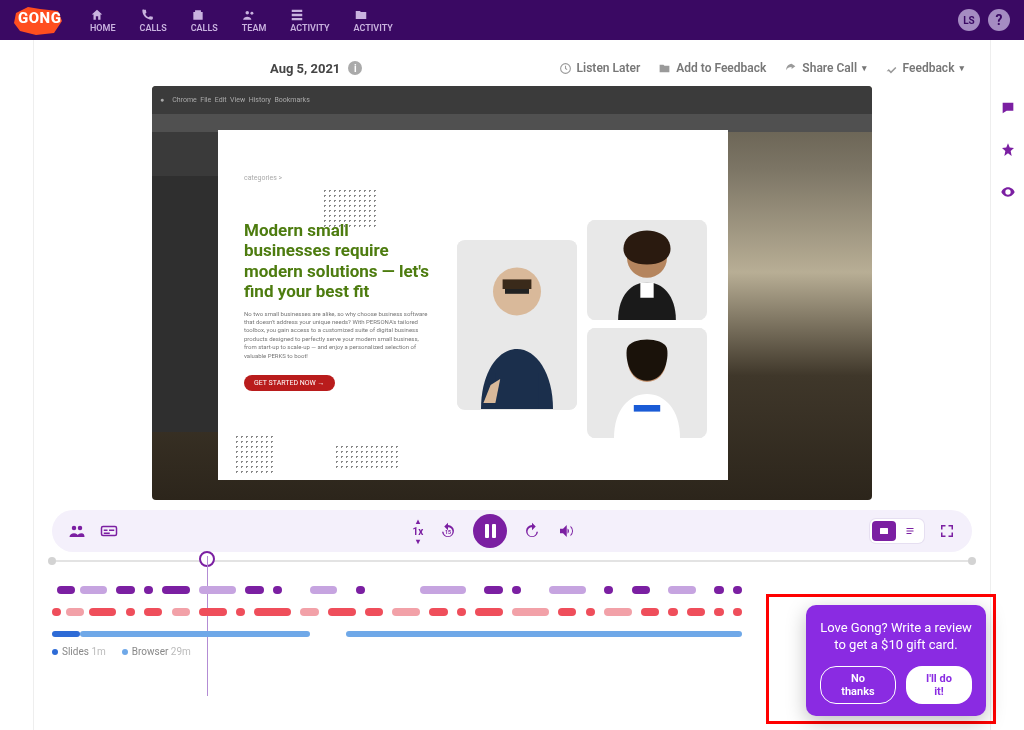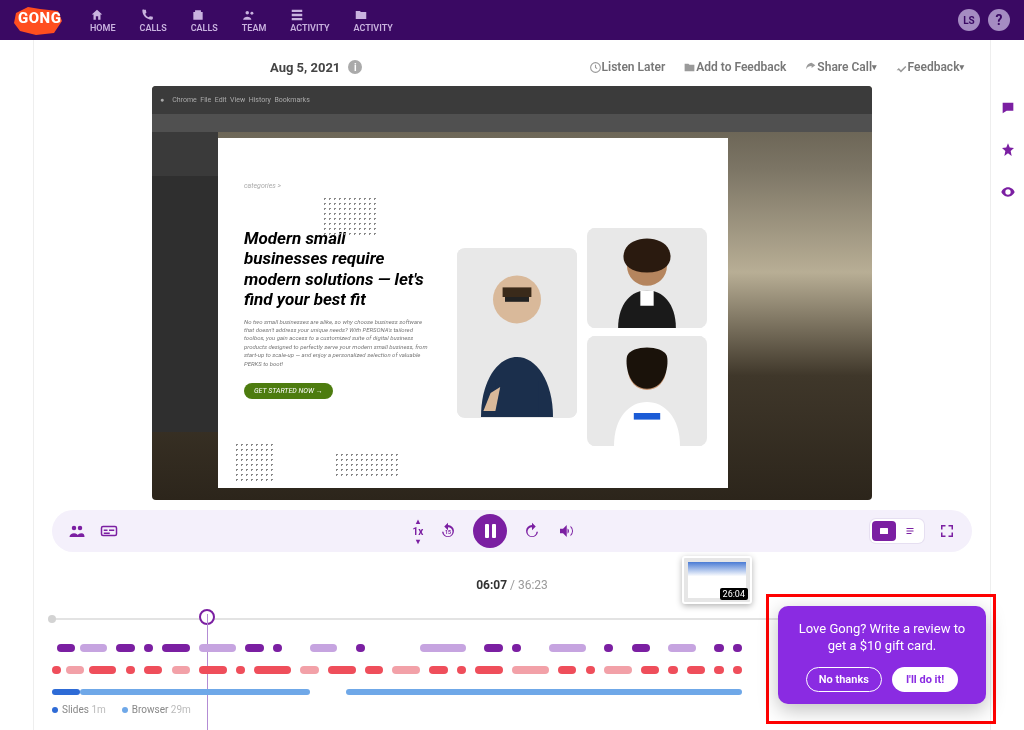--- a/index.html
+++ b/index.html
@@ -14,52 +14,52 @@
   .nav-item { display: flex; flex-direction: column; font-size: 9px; font-weight: 600; padding: 3px 8px; cursor: pointer; color: #c9b3df; }
   .nav-item svg { width: 14px; height: 14px; margin-bottom: 1px; }
   .spacer { flex: 1; }
   .search-box { background: #2a0449; border-radius: 6px; display: flex; align-items: center; padding: 5px 10px; width: 210px; margin-right: 14px; }
   .search-box svg { width: 14px; height: 14px; fill: #c9b3df; margin-right: 8px; }
   .search-box input { background: transparent; border: 0; color: #c9b3df; font-style: italic; font-size: 13px; outline: none; width: 100%; }
   .avatar { width: 22px; height: 22px; border-radius: 50%; background: #a58cc2; color: #3a0963; font-size: 10px; font-weight: 700; display: flex; align-items: center; justify-content: center; margin-right: 8px; }
   .help { width: 22px; height: 22px; border-radius: 50%; background: #a58cc2; color: #3a0963; font-size: 14px; font-weight: 700; display: flex; align-items: center; justify-content: center; }
 
   
-  .subheader { height: 61px; background: #fff; border-bottom: 7px solid #be185d; display: flex; align-items: center; padding: 0 16px 0 60px; }
+  .subheader { height: 61px; background: #fff; border-bottom: 5px solid #be185d; display: flex; align-items: center; padding: 0 16px 0 60px; }
   .date-pill { margin-left: 210px; font-size: 13px; font-weight: 700; color: #444; display: flex; align-items: center; }
   .date-pill .info { width: 14px; height: 14px; border-radius: 50%; background: #aaa; color: #fff; font-size: 10px; display: flex; align-items: center; justify-content: center; margin-left: 8px; }
   .sub-actions { display: flex; gap: 18px; align-items: center; }
-  .sub-action { font-size: 12px; font-weight: 600; color: #777; display: flex; align-items: center; cursor: pointer; }
+  .sub-action { font-size: 12px; font-weight: 600; color: #777; display: flex; align-items: center; gap: 5px; cursor: pointer; }
   .sub-action svg { width: 13px; height: 13px; fill: #9a9a9a; }
   .more-dots { font-size: 18px; color: #888; cursor: pointer; padding: 0 4px; }
 
   
   .left-rail { position: absolute; left: 0; top: 40px; width: 34px; background: #fff; height: calc(100% - 40px); display: flex; flex-direction: row; align-items: center; padding-top: 50px; gap: 37px; border-right: 1px solid #eee; }
   .rail-icon { width: 16px; height: 16px; fill: #7b1fa2; cursor: pointer; }
   .rail-new { background: #eee4f7; color: #7b1fa2; font-size: 7px; font-weight: 700; padding: 1px 3px; border-radius: 2px; margin-top: -22px; }
 
   
   .right-rail { position: absolute; right: 0; top: 40px; width: 34px; background: #fff; height: calc(100% - 40px); display: flex; flex-direction: column; align-items: center; padding-top: 60px; gap: 26px; border-left: 1px solid #eee; }
 
   
   .main { position: absolute; left: 34px; right: 34px; top: 84px; bottom: 0; background: #fff; overflow: hidden; padding: 0 18px; }
 
   .video-frame { margin: 2px auto 0; width: 720px; height: 414px; position: relative; background: linear-gradient(#5a5446 0%, #7c7565 20%, #b8ae95 45%, #3f372a 70%, #2c251b 100%); border-radius: 4px; overflow: hidden; }
   
   .chrome-bar { height: 28px; background: #3b3b3b; display: flex; align-items: center; font-size: 7px; color: #aaa; padding: 0 8px; gap: 8px; }
   .chrome-bar2 { height: 18px; background: #505050; }
   .excel-dark { position: absolute; left: 0; top: 46px; width: 66px; height: 300px; background: #2f2f2f; }
   .excel-dark .ribbon { height: 44px; background: #3a3a3a; }
-  .page-white { position: absolute; left: 66px; top: 52px; width: 510px; height: 350px; background: #fff; padding: 44px 26px 18px 26px; font-style: italic; }
+  .page-white { position: absolute; left: 66px; top: 44px; width: 510px; height: 350px; background: #fff; padding: 44px 26px 18px 26px; }
   .page-white .crumb { font-size: 7px; color: #aaa; margin-bottom: 38px; }
   .hero { display: flex; gap: 24px; }
   .hero-left { width: 200px; }
-  .hero-left h2 { font-size: 17px; font-weight: 700; color: #000000; line-height: 1.2; margin-bottom: 8px; }
+  .hero-left h2 { font-size: 17px; font-weight: 700; color: #4d7c0f; line-height: 1.2; margin-bottom: 8px; }
   .hero-left p { font-size: 6px; color: #777; line-height: 1.4; margin-bottom: 10px; }
-  .hero-left .cta { background: #4d7c0f; color: #fff; font-size: 7px; padding: 4px 10px; border-radius: 10px; display: inline-block; }
+  .hero-left .cta { background: #b91c1c; color: #fff; font-size: 7px; padding: 4px 10px; border-radius: 10px; display: inline-block; }
   .hero-right { position: relative; width: 260px; height: 230px; }
   .person-card { position: absolute; background: #e8e8e8; border-radius: 8px; overflow: hidden; }
   .pc1 { left: 0; top: 20px; width: 120px; height: 170px; }
   .pc2 { left: 130px; top: 0; width: 120px; height: 100px; }
   .pc3 { left: 130px; top: 108px; width: 120px; height: 110px; }
   .person-svg { width: 100%; height: 100%; }
   .dots-deco { position: absolute; width: 40px; height: 40px; background-image: radial-gradient(#888 1px, transparent 1px); background-size: 5px 5px; }
   .d1 { left: 16px; bottom: 6px; }
   .d2 { right: 350px; top: 58px; width: 56px; }
   .d3 { right: 330px; bottom: 10px; width: 64px; height: 26px; }
@@ -103,21 +103,21 @@
   .red { background: #ef4e5b; }
   .lred { background: #f2a1a8; }
   .blue { background: #6fa8e8; height: 6px; top: 3px; }
 
   .track-label { font-size: 12px; color: #666; margin: 6px 0 6px; }
   .legend { font-size: 10px; color: #888; display: flex; gap: 16px; align-items: center; }
   .legend .dot { width: 6px; height: 6px; border-radius: 50%; display: inline-block; margin-right: 4px; }
 
   
   .popup-outline { position: absolute; right: 28px; bottom: 6px; width: 230px; height: 130px; border: 3px solid #ff0000; }
-  .popup { position: absolute; right: 38px; bottom: 26px; width: 208px; background: #8a2be2; border-radius: 10px; padding: 14px 14px 12px; color: #fff; text-align: center; box-shadow: 0 6px 20px rgba(0,0,0,.25); margin-top: 12px; }
+  .popup { position: absolute; right: 38px; bottom: 14px; width: 180px; background: #8a2be2; border-radius: 10px; padding: 14px 14px 12px; color: #fff; text-align: center; box-shadow: 0 6px 20px rgba(0,0,0,.25); margin-top: 12px; }
   .popup p { font-size: 13px; line-height: 1.35; margin-bottom: 12px; }
   .popup-btns { display: flex; gap: 10px; justify-content: center; }
   .btn-ghost { border: 1px solid #fff; background: transparent; color: #fff; border-radius: 16px; padding: 5px 12px; font-size: 11px; font-weight: 600; cursor: pointer; }
   .btn-solid { background: #fff; color: #8a2be2; border: 0; border-radius: 16px; padding: 5px 14px; font-size: 11px; font-weight: 700; cursor: pointer; }
 
 </style>
 </head>
 <body>
 
 <div class="topnav">
@@ -350,27 +350,20 @@
               <rect x="5" y="16" width="10" height="2"></rect>
             </svg>
           </div>
       </div>
       <svg class="pb-icon fullscreen" viewBox="0 0 24 24">
           <path d="M4 4h6v2H6v4H4V4zm10 0h6v6h-2V6h-4V4zM4 14h2v4h4v2H4v-6zm14 0h2v6h-6v-2h4v-4z"></path>
         </svg>
     </div>
   </div>
 
-  <div class="time-row">
-    <div class="time-text"><b>06:07</b> / <span>36:23</span></div>
-    <div class="thumb-preview">
-      <div class="tp-inner"></div>
-      <div class="thumb-time">26:04</div>
-    </div>
-  </div>
 
   <div style="position:relative">
     <div class="scrubber">
       <div class="scrub-line"></div>
       <div class="playhead"></div>
     </div>
     <div class="playhead-line"></div>
 
     <div class="track">
       <div class="seg purple" style="left:0.5%;width:2%"></div>

